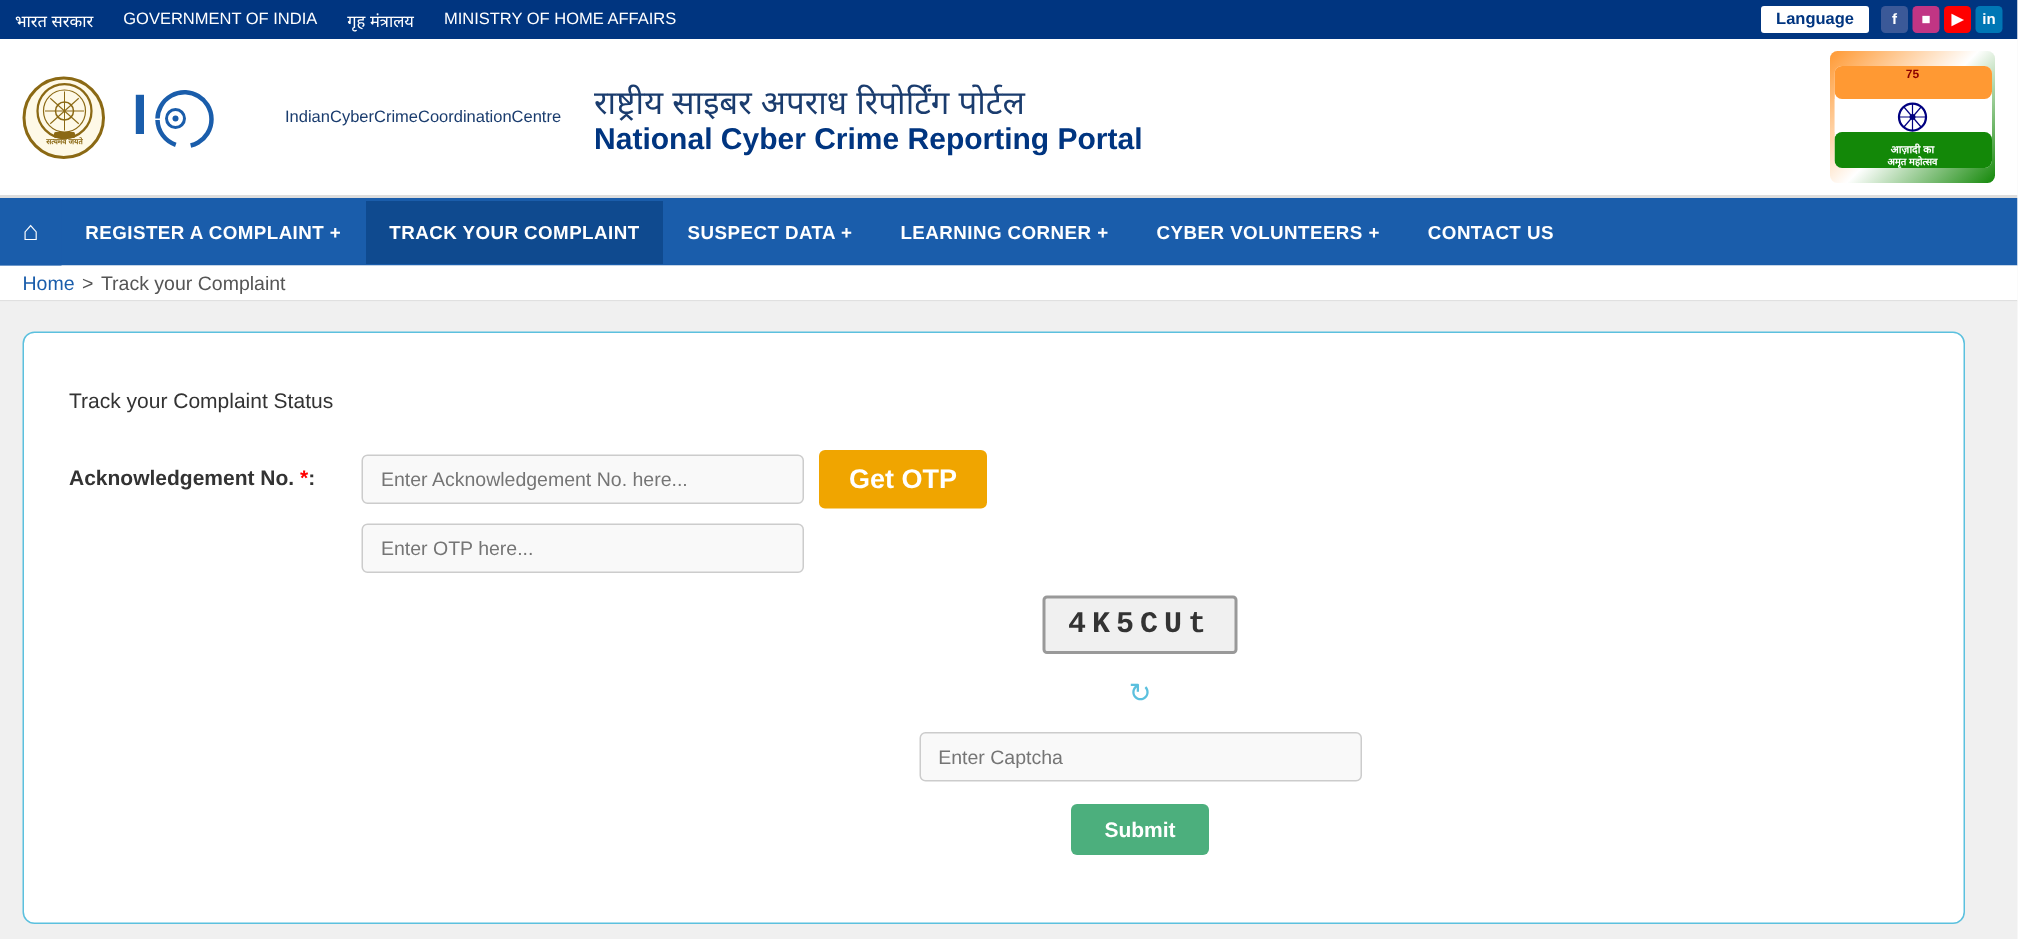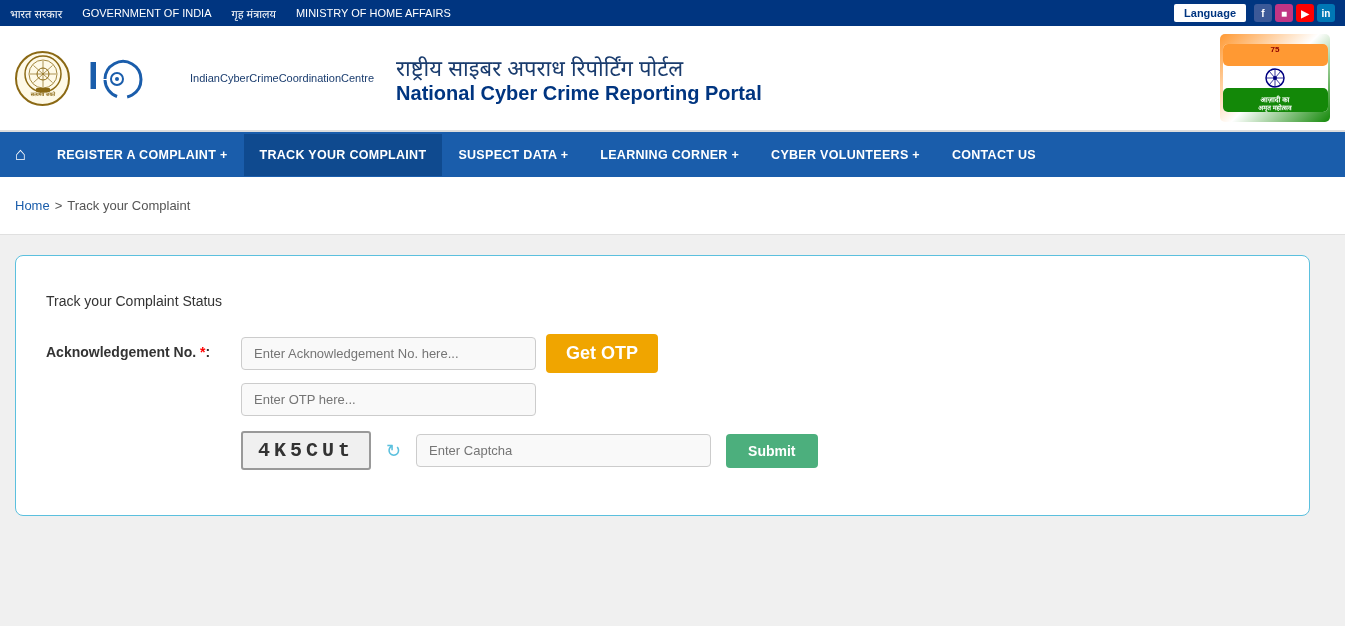--- a/index.html
+++ b/index.html
@@ -95,21 +95,21 @@
       font-weight: bold;
       cursor: pointer;
       text-transform: uppercase;
       white-space: nowrap;
       letter-spacing: 0.3px;
     }
     .nav-item.active { background: #0f4a8f; }
 
     
     .breadcrumb {
-      padding: 21px 15px;
+      padding: 4px 15px;
       font-size: 13px;
       color: #555;
       background: white;
       border-bottom: 1px solid #e0e0e0;
       display: flex; align-items: center; gap: 5px;
     }
     .breadcrumb a { color: #1a5dab; text-decoration: none; }
 
     
     .main-content {
@@ -182,20 +182,21 @@
       cursor: pointer;
     }
 
     
     .captcha-row {
       display: flex;
       align-items: center;
       gap: 15px;
       margin-bottom: 15px;
       margin-left: 195px;
+      flex-direction: column;
     }
     .captcha-box {
       background: #f0f0f0;
       border: 2px solid #999;
       padding: 6px 12px;
       font-family: 'Courier New', monospace;
       font-size: 20px;
       font-weight: bold;
       letter-spacing: 4px;
       color: #333;

